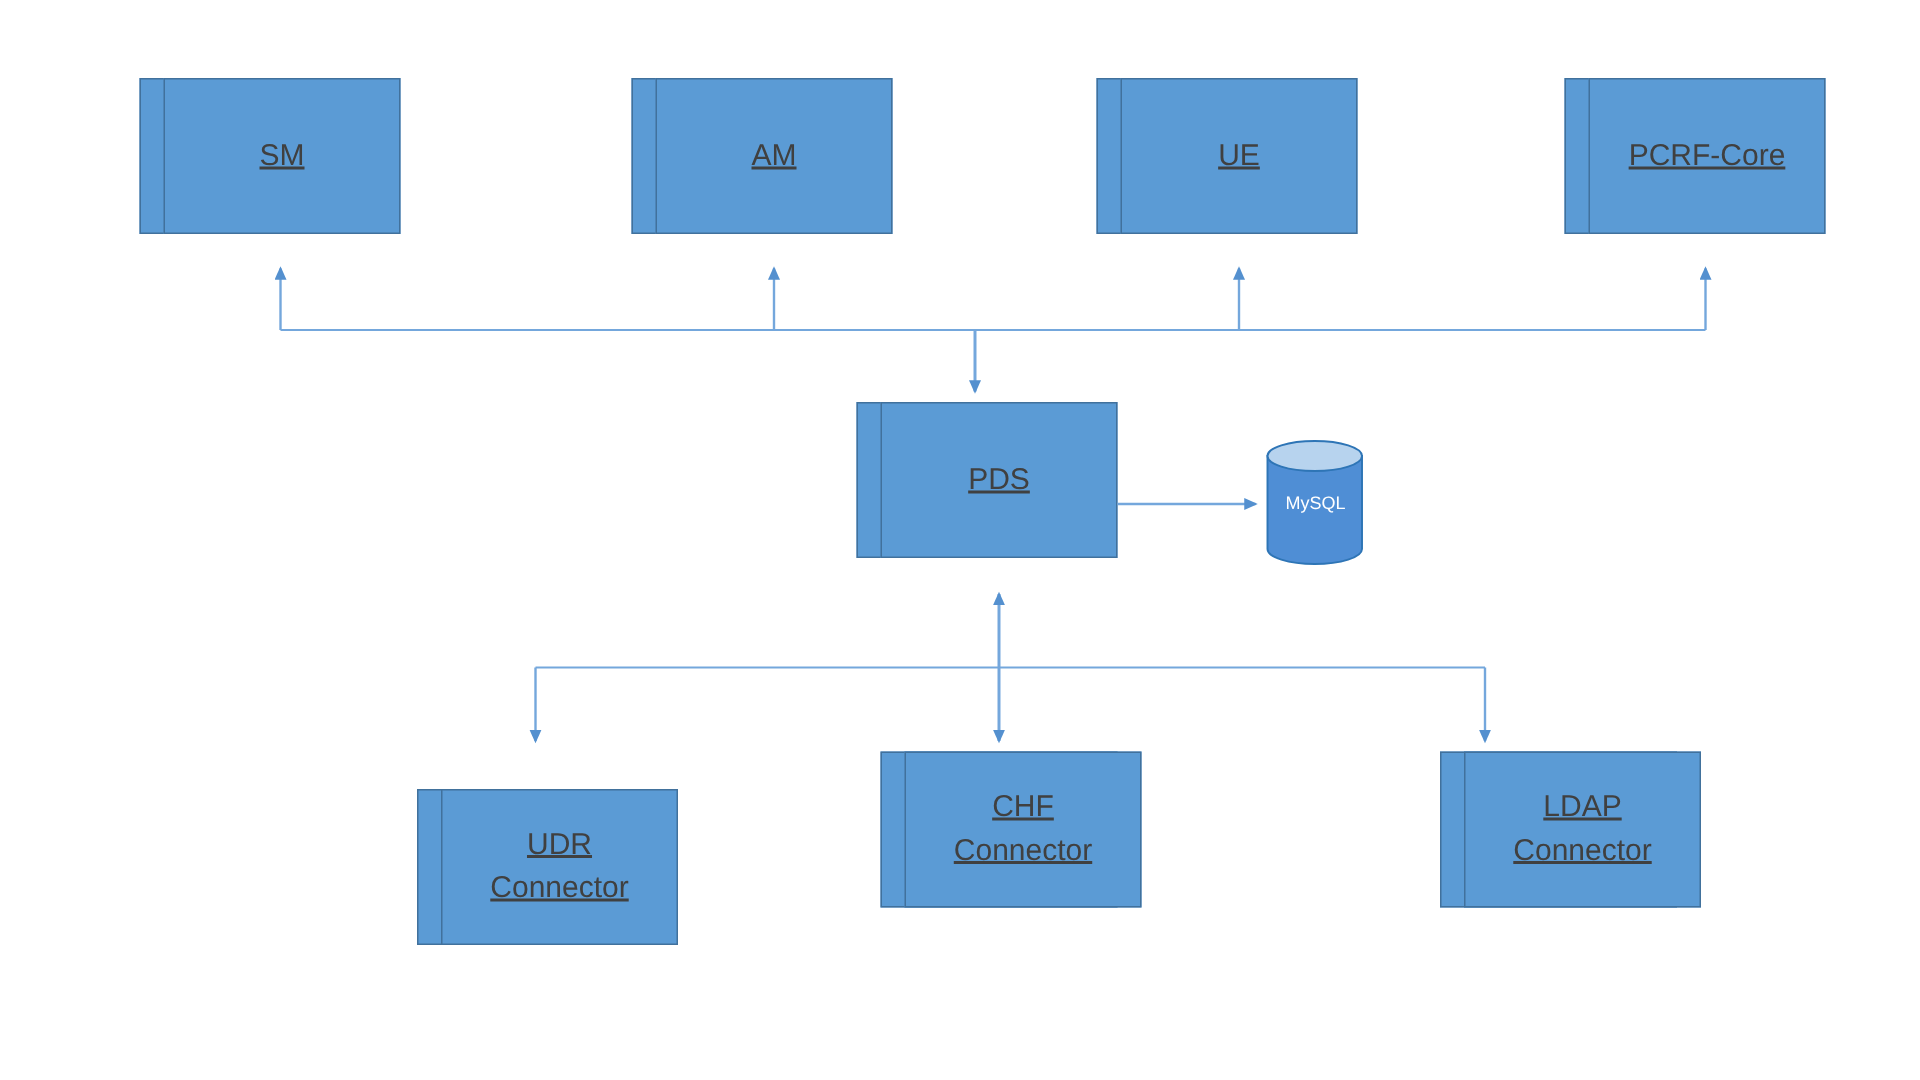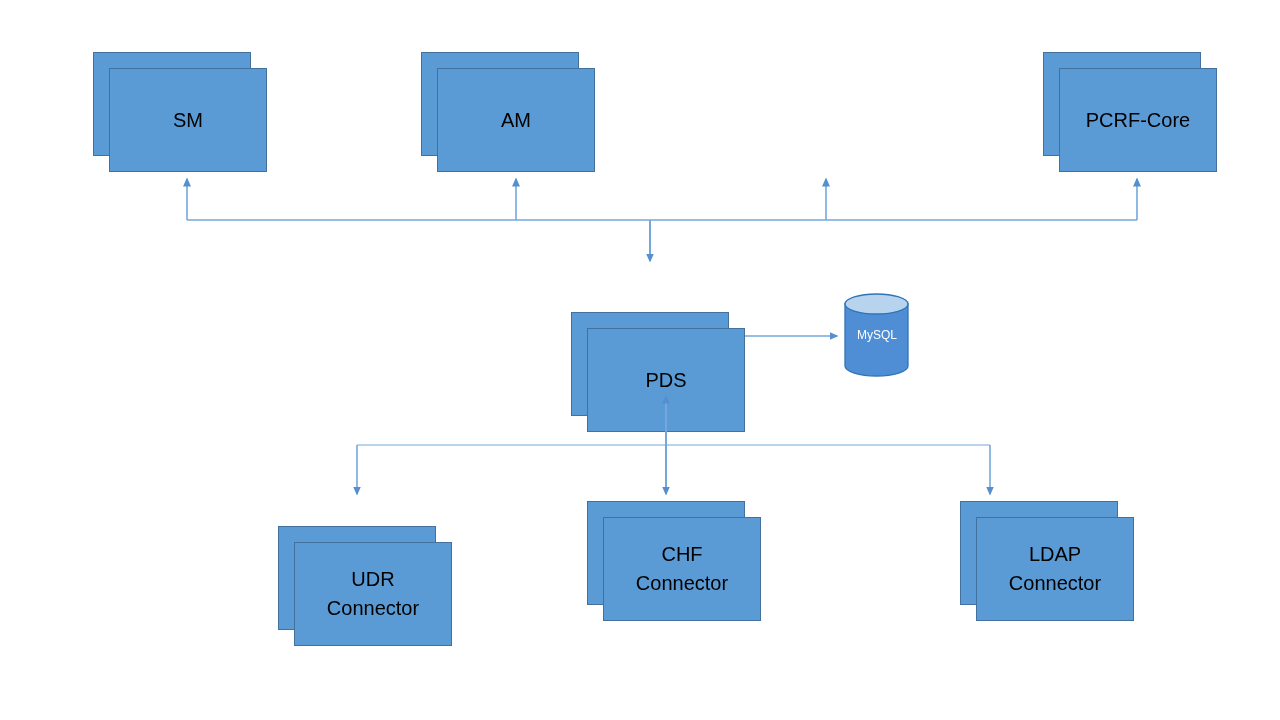--- a/index.html
+++ b/index.html
@@ -20,29 +20,30 @@
   .node .front {
     position: absolute;
     width: 158px;
     height: 104px;
     background: #5b9bd5;
     border: 1px solid #41719c;
     box-sizing: border-box;
   }
   .node .back  { left: 0;  top: 0;  }
   .node .front {
-    left: 16px; top: 16px;
+    left: 16px; top: 0;
     display: flex;
     flex-direction: column;
     align-items: center;
     justify-content: center;
-    color: #000000;
+    color: #404040;
     font-size: 20px;
     line-height: 29px;
     text-align: center;
+    text-decoration: underline;
   }
   #edge-layer {
     position: absolute;
     left: 0; top: 0;
     width: 1280px;
     height: 720px;
     pointer-events: none;
     z-index: 5;
   }
   #edge-layer .arrowhead { fill: #5490cf; }
@@ -69,29 +70,35 @@
     </div>
   </div>
 
   <div class="node" style="left:421px; top:52px;padding-left:12px;">
     <div class="back"></div>
     <div class="front">
       <span>AM</span>
     </div>
   </div>
 
+  <div class="node" style="left:731px; top:52px;">
+    <div class="back"></div>
+    <div class="front">
+      <span>UE</span>
+    </div>
+  </div>
 
   <div class="node" style="left:1043px; top:52px;padding-left:34px;">
     <div class="back"></div>
     <div class="front">
       <span>PCRF-Core</span>
     </div>
   </div>
 
-  <div class="node" style="left:571px; top:268px;margin-top:44px;">
+  <div class="node" style="left:571px; top:268px;">
     <div class="back"></div>
     <div class="front">
       <span>PDS</span>
     </div>
   </div>
 
   <div class="node" style="left:278px; top:501px;margin-top:25px;">
     <div class="back"></div>
     <div class="front">
       <span>UDR</span>

